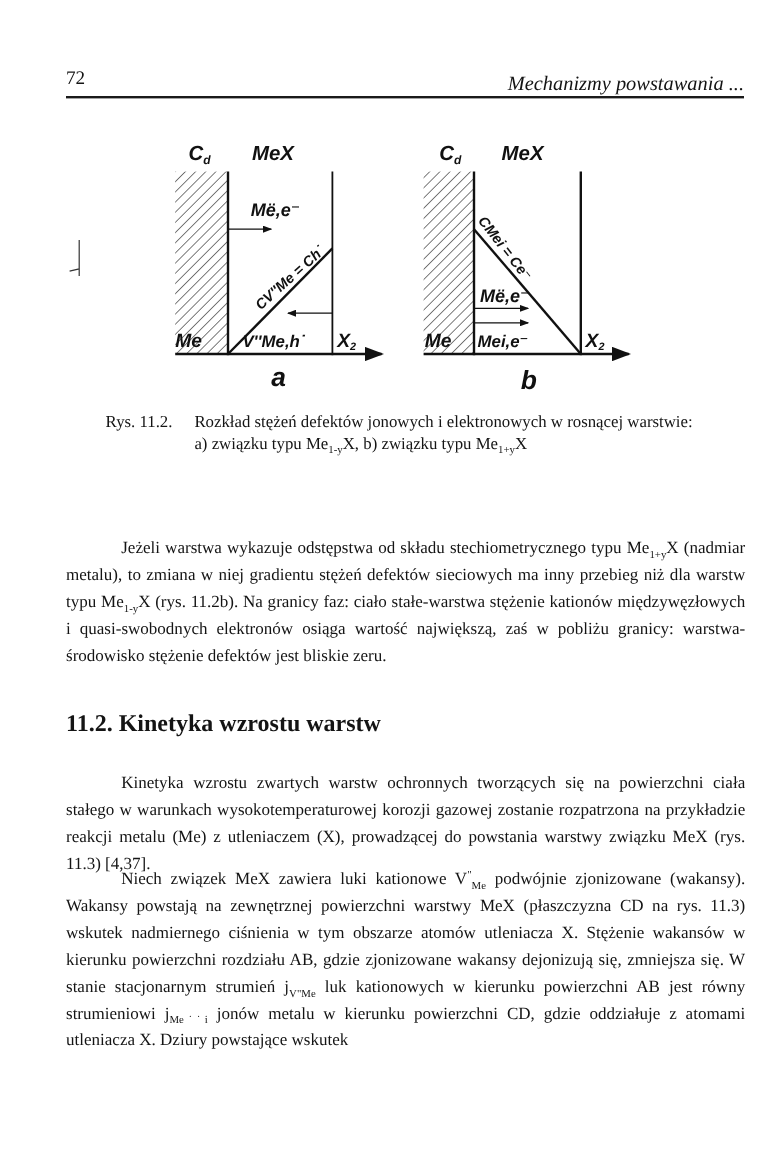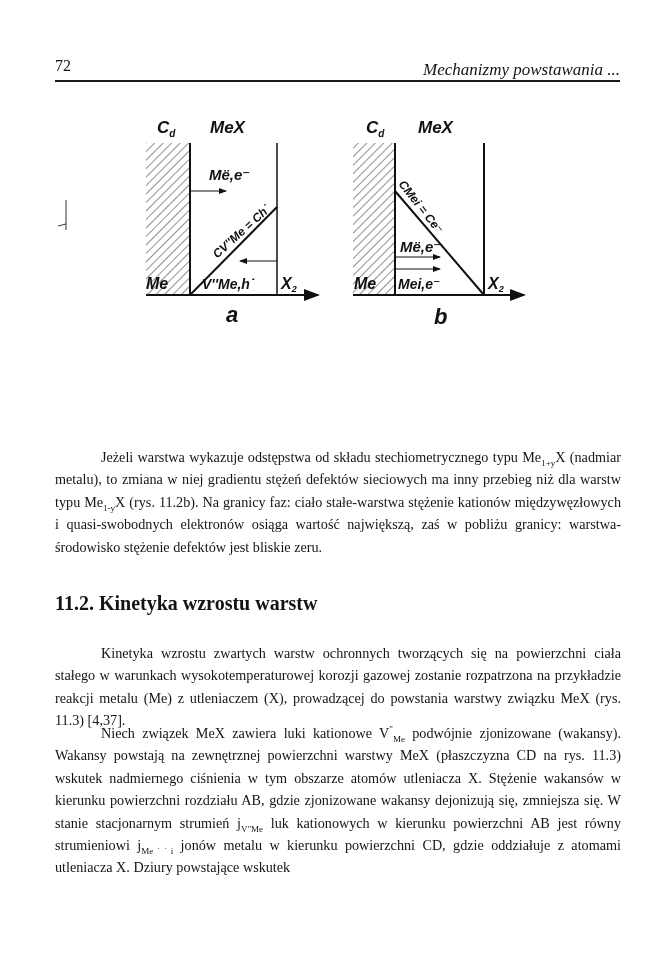--- a/index.html
+++ b/index.html
@@ -72,20 +72,22 @@
       <text class="svgtext" x="398" y="289" font-size="14" font-weight="bold">Mei,e⁻</text>
       <text class="svgtext" x="488" y="289" font-size="16" font-weight="bold">X<tspan font-size="9" dy="3">2</tspan></text>
       <text class="svgtext" x="434" y="324" font-size="22" font-weight="bold">b</text>
     </g>
 
     <path d="M66,200 L66,230 M58,226 L66,224" stroke="#333" stroke-width="1" fill="none"></path>
   </svg>
 </div>
 
 <div class="abs caption">
+  <div><span class="lbl">Rys. 11.2.</span><span>Rozkład stężeń defektów jonowych i elektronowych w rosnącej warstwie:</span></div>
+  <div class="line2"><span>a) związku typu Me</span><sub>1-y</sub><span>X, b) związku typu Me</span><sub>1+y</sub><span>X</span></div>
 </div>
 
 <div class="abs para" style="top:446px;">
   <p class="last"><span>Jeżeli warstwa wykazuje odstępstwa od składu stechiometrycznego typu Me</span><sub>1+y</sub><span>X (nadmiar metalu), to zmiana w niej gradientu stężeń defektów sieciowych ma inny przebieg niż dla warstw typu Me</span><sub>1-y</sub><span>X (rys. 11.2b). Na granicy faz: ciało stałe-warstwa stężenie kationów międzywęzłowych i quasi-swobodnych elektronów osiąga wartość największą, zaś w pobliżu granicy: warstwa-środowisko stężenie defektów jest bliskie zeru.</span></p>
 </div>
 
 <div class="abs heading">11.2. Kinetyka wzrostu warstw</div>
 
 <div class="abs para" style="top:642px;">
   <p class="last">Kinetyka wzrostu zwartych warstw ochronnych tworzących się na powierzchni ciała stałego w warunkach wysokotemperaturowej korozji gazowej zostanie rozpatrzona na przykładzie reakcji metalu (Me) z utleniaczem (X), prowadzącej do powstania warstwy związku MeX (rys. 11.3) [4,37].</p>

